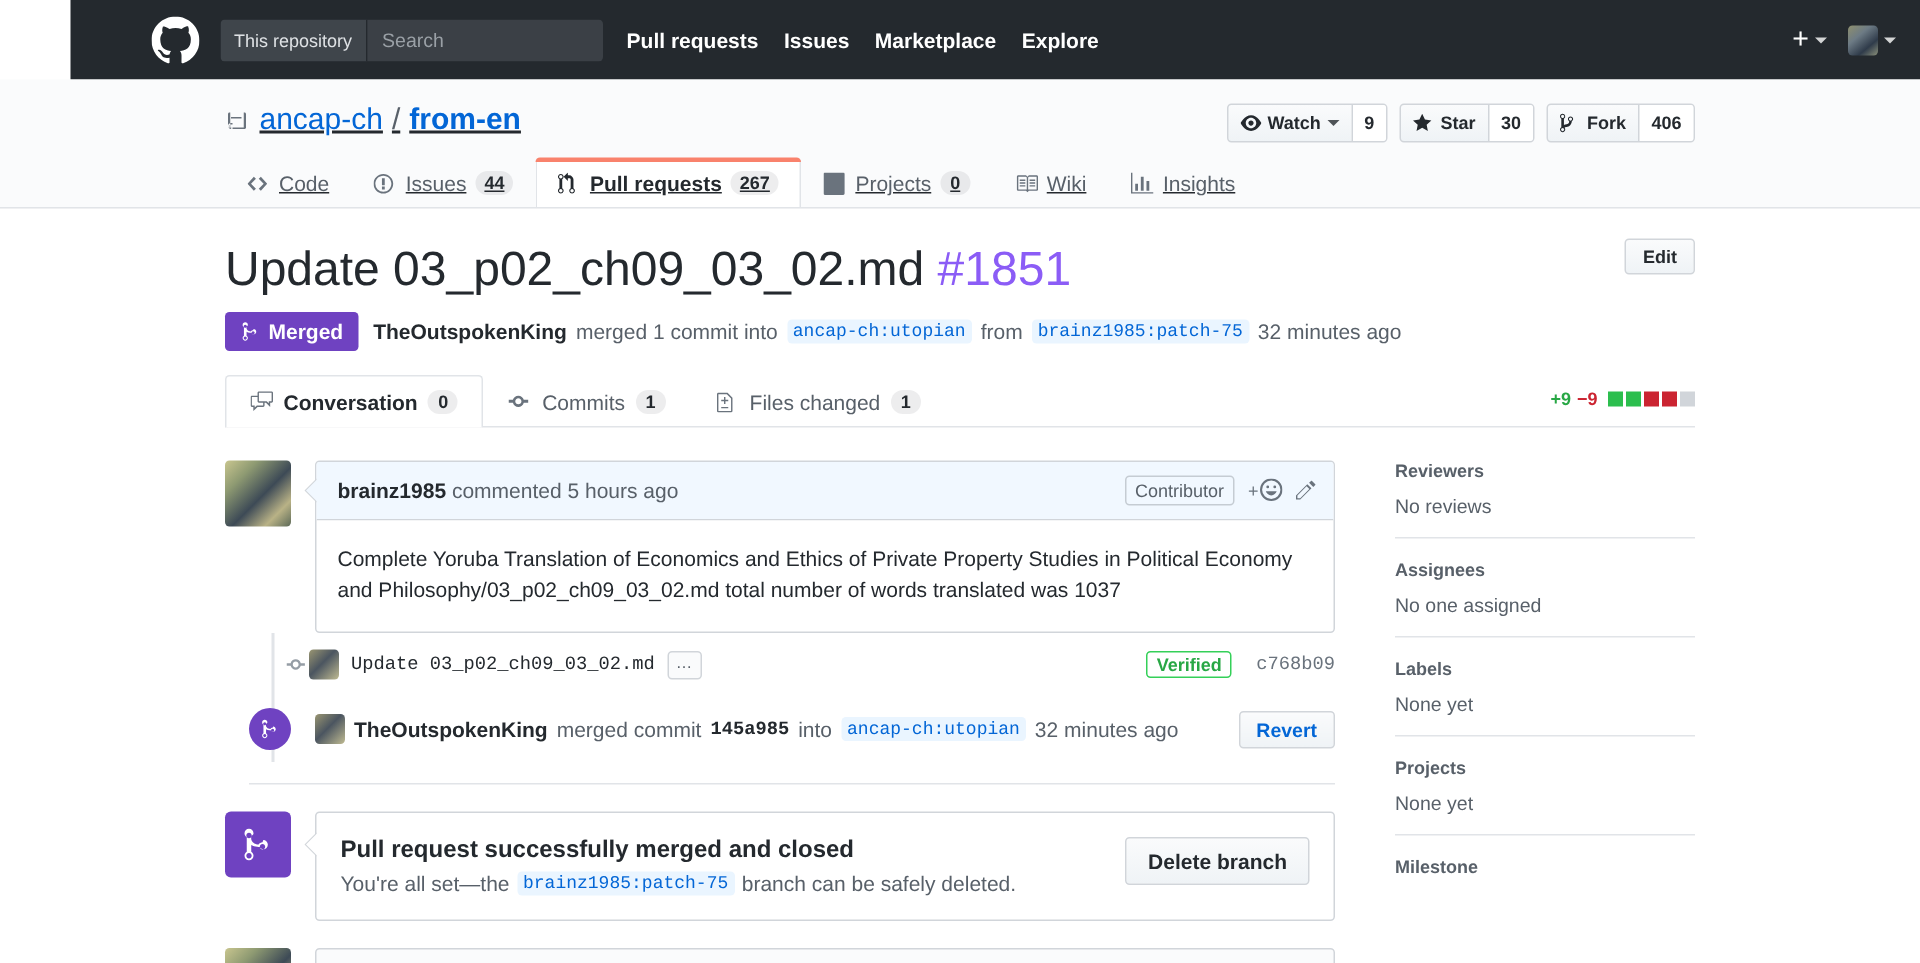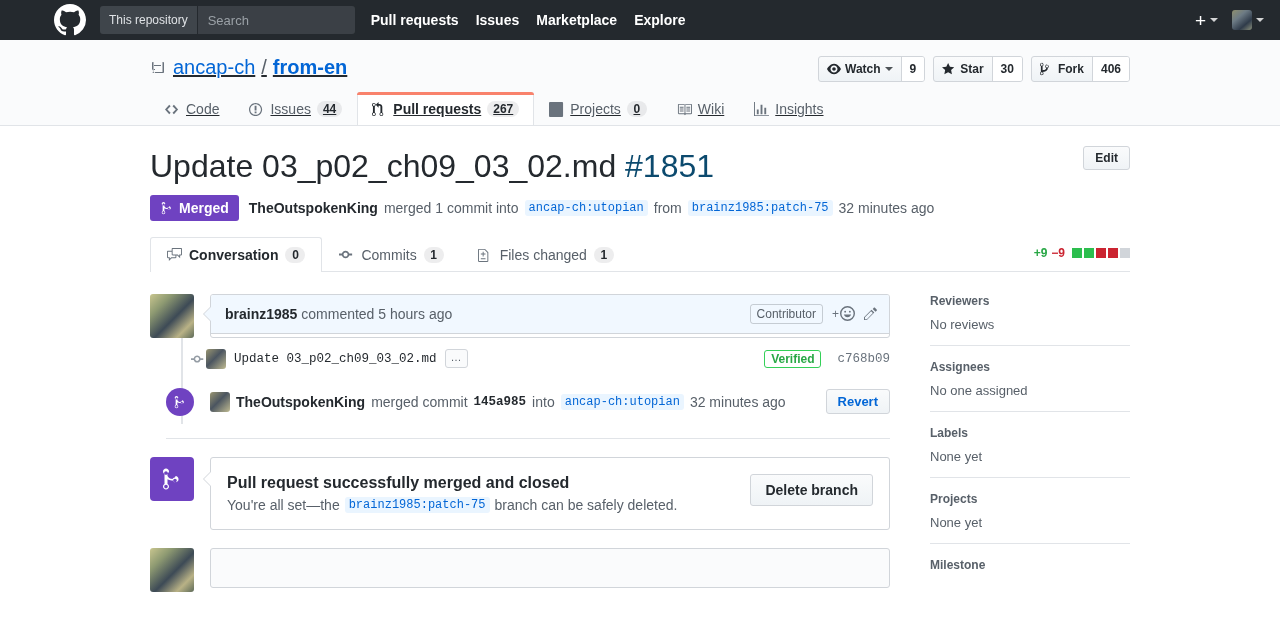--- a/index.html
+++ b/index.html
@@ -8,25 +8,26 @@
     width: 1280px; height: 642px;
     font-family: "Liberation Sans", sans-serif;
     font-size: 14px;
     color: #24292e;
     background: #fff;
     overflow: hidden;
   }
 
   
   .gh-header {
-    height: 40px;
+    height: 53px;
     background: #24292e;
     display: flex;
     align-items: center;
     padding: 0 16px 0 0;
+    margin-left: 47px;
   }
   .logo-wrap { width: 100px; display: flex; justify-content: flex-end; padding-right: 14px; }
   .gh-mark { width: 32px; height: 32px; fill: #fff; }
   .search-group { display: flex; height: 28px; border-radius: 3px; overflow: hidden; }
   .scope-btn {
     background: #3f454b;
     color: #dfe2e5;
     font-size: 12px;
     display: flex; align-items: center;
     padding: 0 9px;
@@ -130,21 +131,21 @@
     text-align: center;
   }
 
   
   .page-inner { width: 980px; margin: 0 auto; position: relative; }
   .pr-title-row { padding-top: 22px; display: flex; align-items: flex-start; }
   .pr-title {
     font-size: 32px; font-weight: 300; line-height: 1.15; color: #24292e;
     margin: 0;
   }
-  .pr-num { color: #0c4a6e; font-weight: 300; }
+  .pr-num { color: #8b5cf6; font-weight: 300; }
   .edit-btn {
     position: absolute; right: 0; top: 20px;
     border: 1px solid #d1d5da; border-radius: 3px;
     background: linear-gradient(#fafbfc,#eff3f6);
     font-size: 12px; font-weight: bold; color: #24292e;
     padding: 4px 11px; cursor: pointer;
     font-family: "Liberation Sans", sans-serif;
   }
   .pr-meta { display: flex; align-items: center; gap: 6px; margin-top: 10px; font-size: 14px; color: #586069; flex-wrap: wrap; }
   .state-badge {
@@ -550,20 +551,21 @@
                     <path d="M8 0a8 8 0 1 0 0 16A8 8 0 0 0 8 0zm0 14.5A6.5 6.5 0 1 1 8 1.5a6.5 6.5 0 0 1 0 13zM5.5 7a1 1 0 1 0 0-2 1 1 0 0 0 0 2zm5 0a1 1 0 1 0 0-2 1 1 0 0 0 0 2zM8 12c1.84 0 3.39-1.2 3.87-2.85H4.13C4.61 10.8 6.16 12 8 12z"></path>
                   </svg>
               </span>
               <span class="ico-btn">
                 <svg viewBox="0 0 16 16">
                     <path d="M0 12v3h3l8-8-3-3-8 8zm3 2H1v-2l6.5-6.5 2 2L3 14zm10.7-9.3l-1.4 1.4-3-3 1.4-1.4c.2-.2.5-.2.7 0l2.3 2.3c.2.2.2.5 0 .7z"></path>
                   </svg>
               </span>
             </span>
           </div>
+          <div class="comment-body">Complete Yoruba Translation of Economics and Ethics of Private Property Studies in Political Economy and Philosophy/03_p02_ch09_03_02.md total number of words translated was 1037</div>
         </div>
       </div>
 
       <div style="position:relative">
         <div class="tl-rail" style="top:0;height:100%"></div>
 
         <div class="tl-line-item">
           <span class="node-dot">
             <svg viewBox="0 0 16 16">
                 <path d="M10.86 7c-.45-1.72-2-3-3.86-3-1.86 0-3.41 1.28-3.86 3H0v2h3.14c.45 1.72 2 3 3.86 3 1.86 0 3.41-1.28 3.86-3H14V7h-3.14zM7 10.2c-1.22 0-2.2-.98-2.2-2.2 0-1.22.98-2.2 2.2-2.2 1.22 0 2.2.98 2.2 2.2 0 1.22-.98 2.2-2.2 2.2z"></path>

